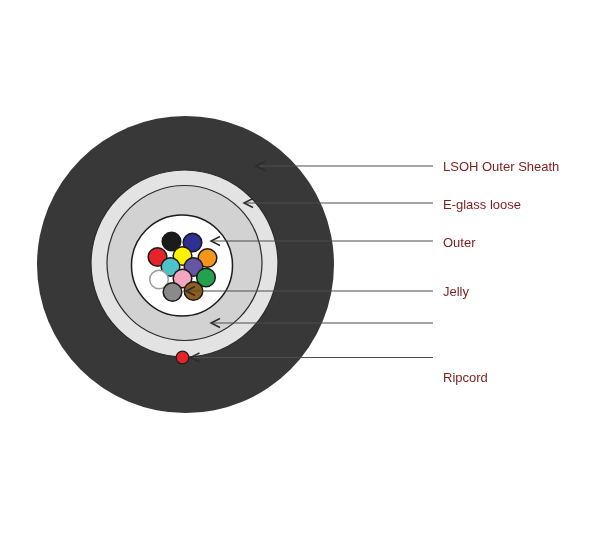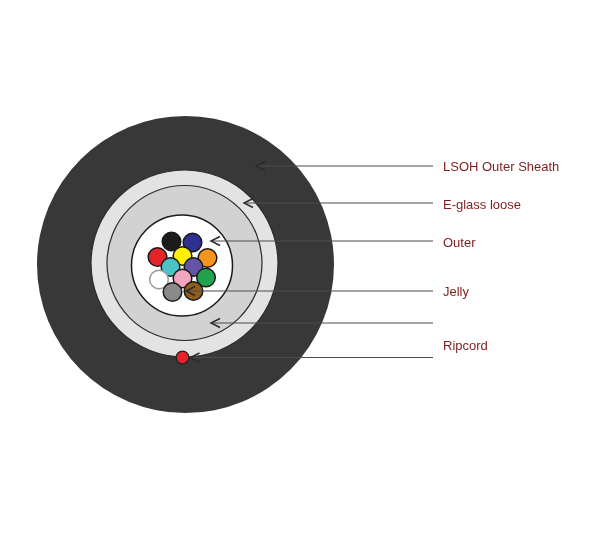--- a/index.html
+++ b/index.html
@@ -26,21 +26,21 @@
     font-size: 13px;
     line-height: 16px;
     color: #7f1d1d;
     white-space: nowrap;
   }
   .lbl-lsoh     { top: 159px; }
   .lbl-eglass   { top: 197px; }
   .lbl-jelly    { top: 235px; }
   .lbl-fibers   { top: 284px; }
   .lbl-tube     { top: 317px; }
-  .lbl-ripcord  { top: 338px; }
+  .lbl-ripcord  { top: 370px; }
 </style>
 </head>
 <body>
 
 <div class="stage">
 
   <svg width="600" height="535" viewBox="0 0 600 535">
 
     <circle cx="185.5" cy="264.5" r="148.5" stroke="none" fill="#383838"></circle>
     <circle cx="184.5" cy="263.5" r="93.5" stroke="#2b2b2b" stroke-width="1.2" fill="#e3e3e3"></circle>

